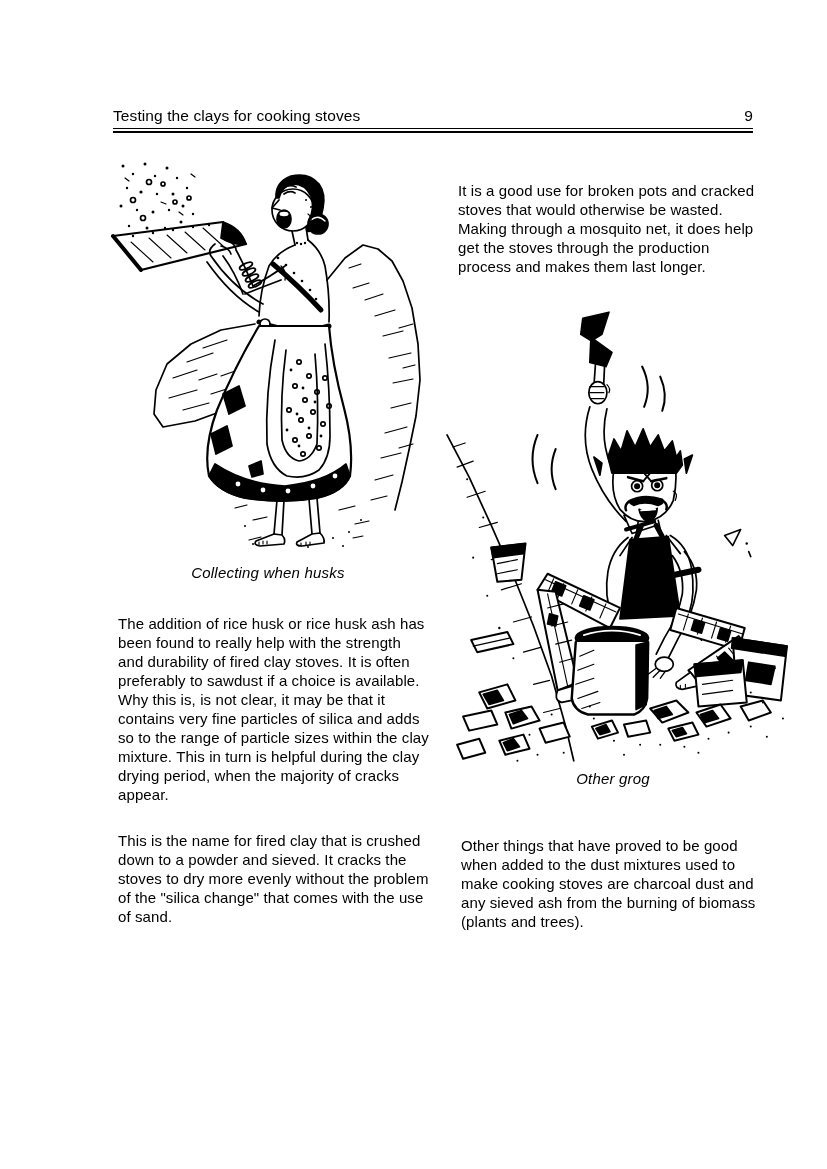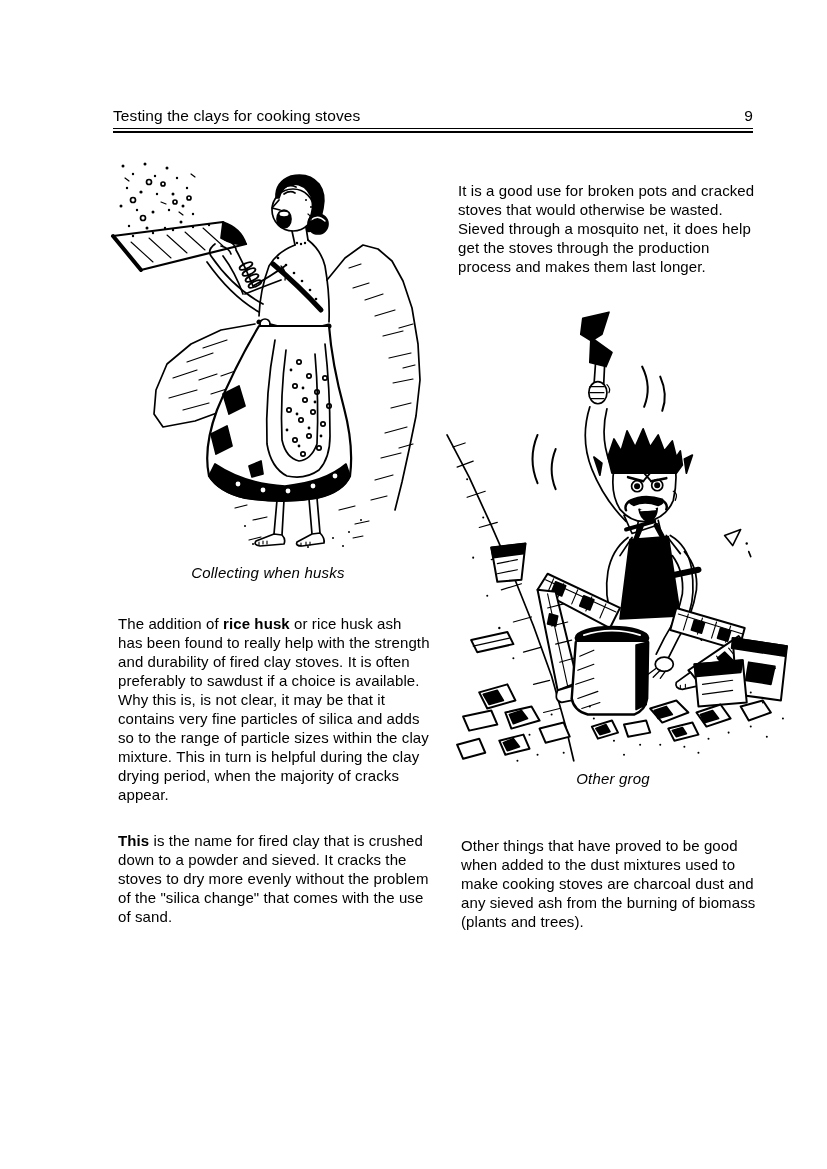--- a/index.html
+++ b/index.html
@@ -21,21 +21,21 @@
   .fig2{left:443px;top:306px;width:352px;height:458px;}
   .fig svg{display:block;width:100%;height:100%;}
   .caption{position:absolute;font-style:italic;font-size:15px;text-align:center;letter-spacing:.2px;}
   .cap1{left:118px;top:564px;width:300px;}
   .cap2{left:458px;top:770px;width:310px;}
   .para{position:absolute;margin:0;font-size:15px;line-height:19px;letter-spacing:.1px;}
   .p-right1{left:458px;top:181px;width:306px;}
   .p-left1{left:118px;top:614px;width:312px;}
   .p-left2{left:118px;top:831px;width:312px;}
   .p-right2{left:461px;top:836px;width:306px;}
-  .b{font-weight:bold;}
+  .b{font-weight:normal;}
 </style>
 </head>
 <body>
 
 <div class="page">
 
   <header class="hdr">
     <span>Testing the clays for cooking stoves</span>
     <span>9</span>
   </header>
@@ -192,21 +192,21 @@
             <circle cx="258" cy="372" r="1"></circle>
             <circle cx="142" cy="378" r="1"></circle>
             <circle cx="240" cy="398" r="1"></circle>
             <circle cx="205" cy="399" r="1"></circle>
           </g>
       </g>
     </svg>
   </figure>
   <div class="caption cap1">Collecting when husks</div>
 
-  <p class="para p-right1"><span>It is a good use for broken pots and cracked stoves that would otherwise be wasted. Sieved through a mosquito net, it does help get the stoves through the production process and makes them last longer.</span></p>
+  <p class="para p-right1"><span>It is a good use for broken pots and cracked stoves that would otherwise be wasted. Making through a mosquito net, it does help get the stoves through the production process and makes them last longer.</span></p>
 
   <figure class="fig fig2">
     <svg viewBox="0 0 350 455" aria-hidden="true">
       <g stroke="#000" fill="none" stroke-width="1.7" stroke-linecap="round" stroke-linejoin="round">
 
         <path d="M4 128 L26 170 48 218 70 268 90 318 108 368 122 418 130 452"></path>
         <path d="M14 160 l16 -6 M24 190 l18 -6 M36 220 l18 -5 M48 252 l18 -5 M58 282 l20 -6 M70 314 l18 -5 M80 344 l18 -5 M90 376 l16 -4 M10 140 l12 -4 M100 404 l16 -4 M104 430 l14 -4" stroke-width="1.2"></path>
         <g fill="#000" stroke="none">
             <circle cx="30" cy="250" r="1"></circle>
             <circle cx="44" cy="288" r="1"></circle>

